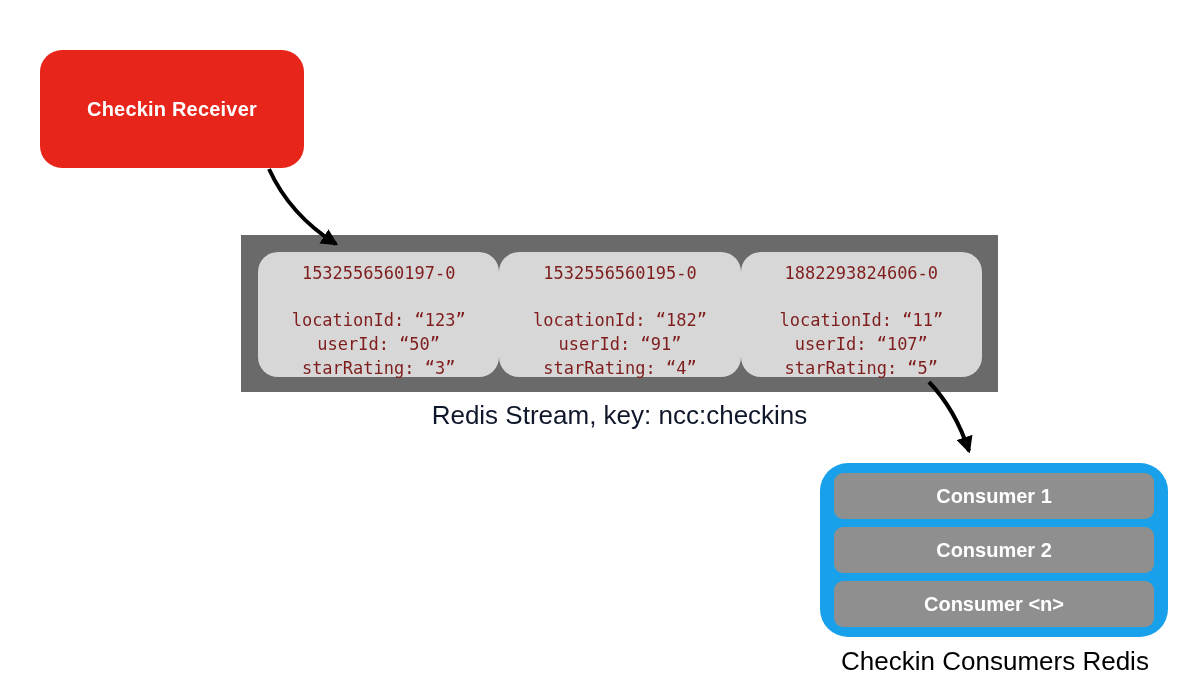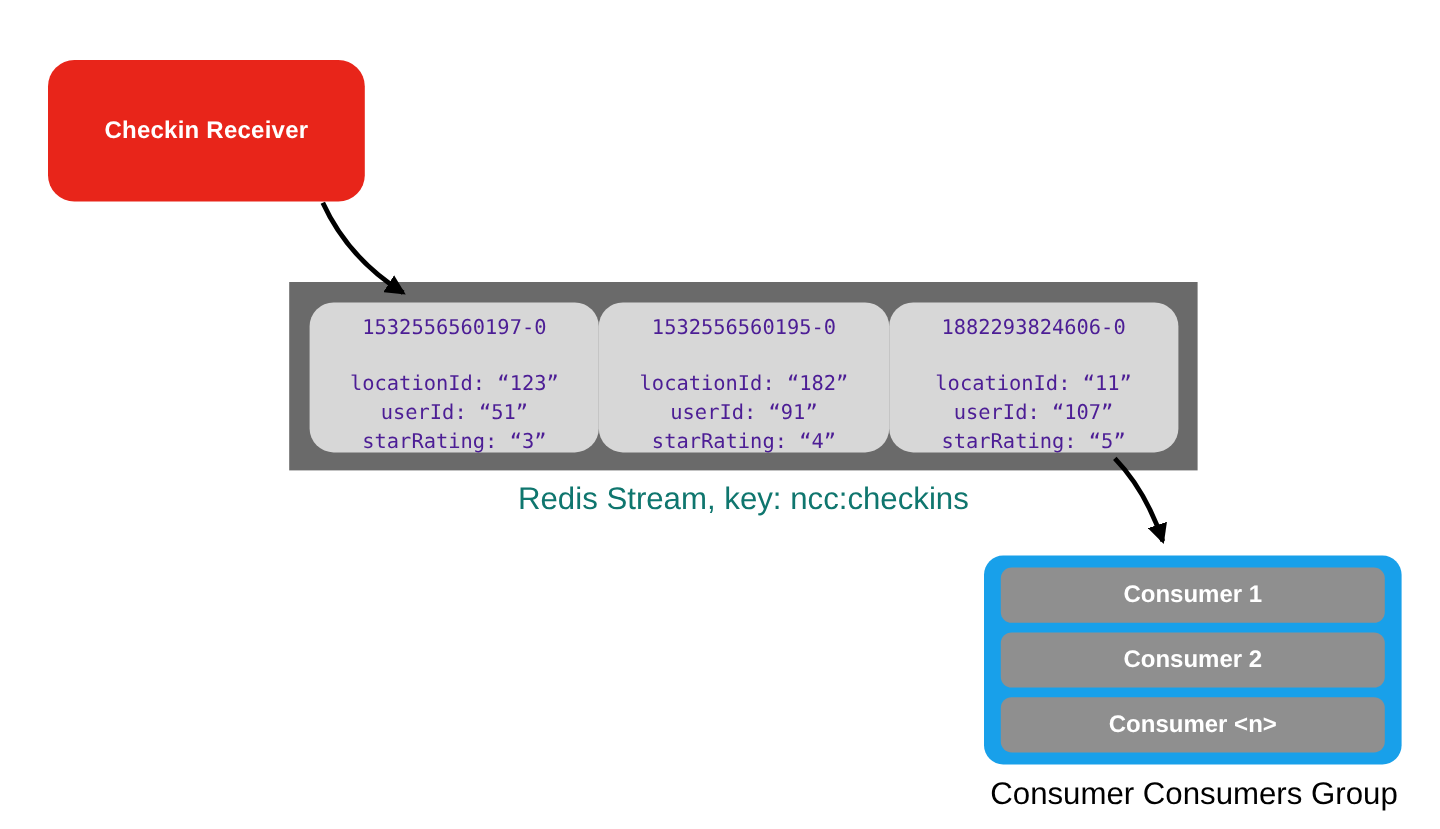--- a/index.html
+++ b/index.html
@@ -66,46 +66,46 @@
   .entry {
     width: 264px;
     height: 125px;
     background: #d7d7d7;
     border-radius: 20px;
     box-sizing: border-box;
     padding-top: 9px;
     text-align: center;
     font-family: "DejaVu Sans Mono", monospace;
     font-size: 17px;
-    color: #4c1d95;
+    color: #7f1d1d;
     line-height: 24px;
   }
   .entry-fields {
     margin-top: 23px;
   }
 
   .stream-caption {
     position: absolute;
     left: 241px;
     top: 400px;
     width: 757px;
     text-align: center;
     font-size: 26px;
-    color: #0f766e;
+    color: #0f172a;
   }
 
   
   .consumers {
     position: absolute;
     left: 820px;
     top: 463px;
     width: 348px;
     height: 174px;
     background: #18a0ea;
-    border-radius: 16px;
+    border-radius: 28px;
     box-sizing: border-box;
     padding: 10px 14px;
     display: flex;
     flex-direction: column;
     justify-content: space-between;
   }
   .consumer-bar {
     height: 46px;
     background: #8f8f8f;
     border-radius: 9px;
@@ -147,21 +147,21 @@
     <path d="M 269 169 Q 290 215 336 244" fill="none" stroke="#000000" stroke-width="4" marker-end="url(#ah)"></path>
     <path d="M 929 382 Q 955 409 969 451" fill="none" stroke="#000000" stroke-width="4" marker-end="url(#ah)"></path>
   </svg>
 
   <div class="stream">
 
     <div class="entry">
       <div class="entry-id">1532556560197-0</div>
       <div class="entry-fields">
         <div>locationId: “123”</div>
-        <div>userId: “51”</div>
+        <div>userId: “50”</div>
         <div>starRating: “3”</div>
       </div>
     </div>
 
     <div class="entry">
       <div class="entry-id">1532556560195-0</div>
       <div class="entry-fields">
         <div>locationId: “182”</div>
         <div>userId: “91”</div>
         <div>starRating: “4”</div>
@@ -186,15 +186,15 @@
       <span>Consumer 1</span>
     </div>
     <div class="consumer-bar">
       <span>Consumer 2</span>
     </div>
     <div class="consumer-bar">
       <span>Consumer &lt;n&gt;</span>
     </div>
   </div>
 
-  <div class="consumers-caption">Consumer Consumers Group</div>
+  <div class="consumers-caption">Checkin Consumers Redis</div>
 
 </div>
 
 </body></html>

